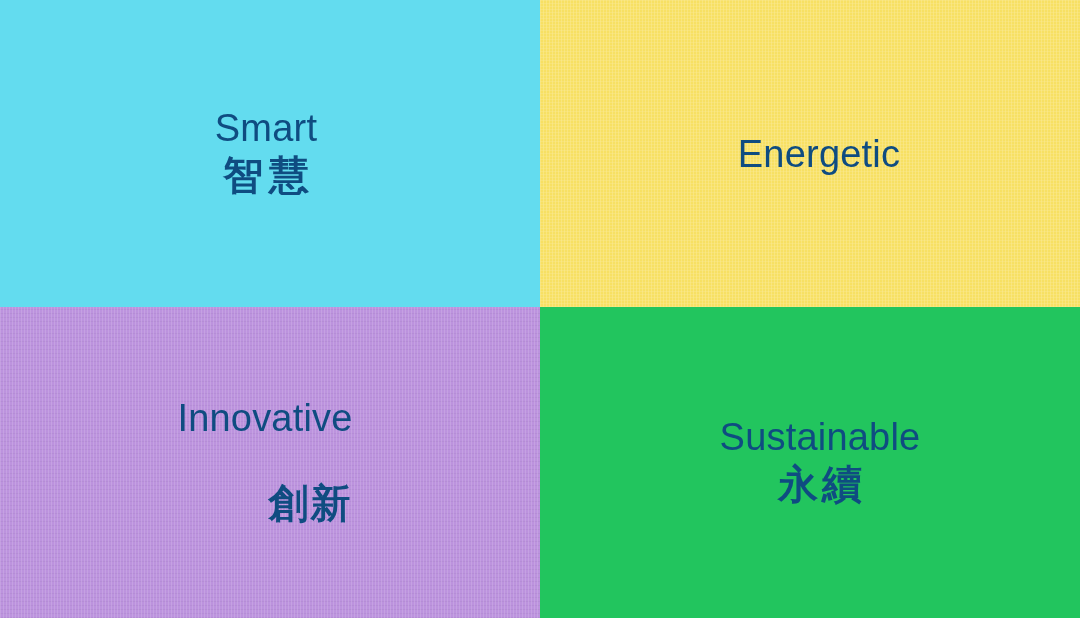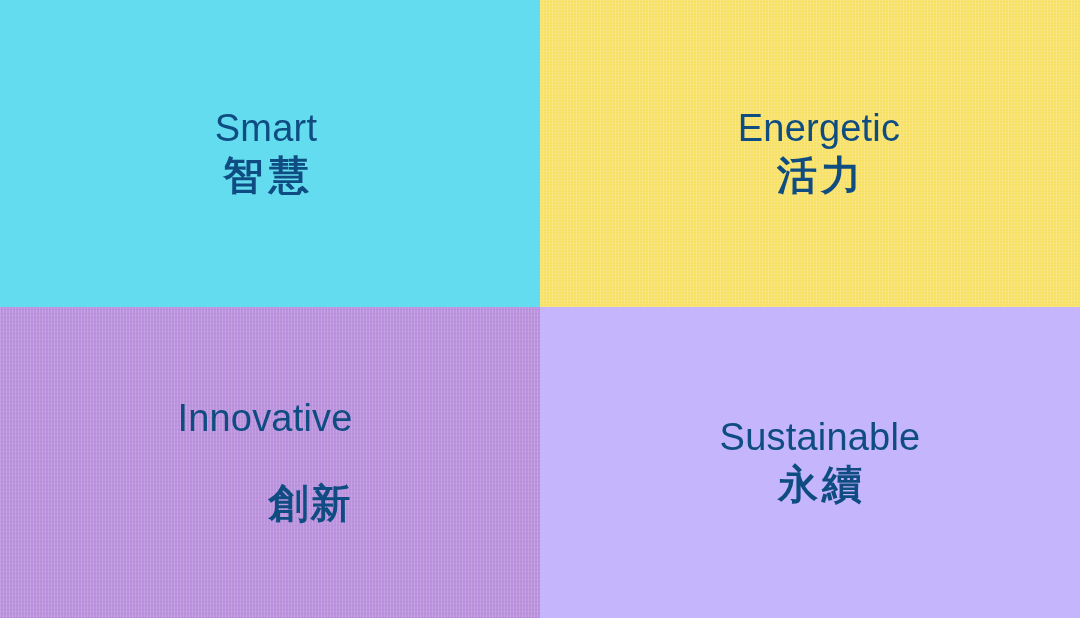--- a/index.html
+++ b/index.html
@@ -113,33 +113,32 @@
     <div class="textblock">
       <span class="label-en">Smart</span>
       <span class="label-zh">智慧</span>
     </div>
   </section>
 
   <section class="quadrant q-energetic tex-weave" style="background-color: rgb(247, 224, 99);">
     <div class="texture"></div>
     <div class="textblock">
       <span class="label-en">Energetic</span>
-      <span class="label-zh">活力</span>
     </div>
   </section>
 
   <section class="quadrant q-innovative tex-vstripe" style="background-color: rgb(188, 147, 222);">
     <div class="texture"></div>
     <div class="textblock">
       <span class="label-en">Innovative</span>
       <span class="label-zh">創新</span>
     </div>
   </section>
 
-  <section class="quadrant q-sustainable" style="background-color: #c4b5fd;">
+  <section class="quadrant q-sustainable" style="background-color: #22c55e;">
     <div class="texture"></div>
     <div class="textblock">
       <span class="label-en">Sustainable</span>
       <span class="label-zh">永續</span>
     </div>
   </section>
 
 </div>
 
 </body></html>

